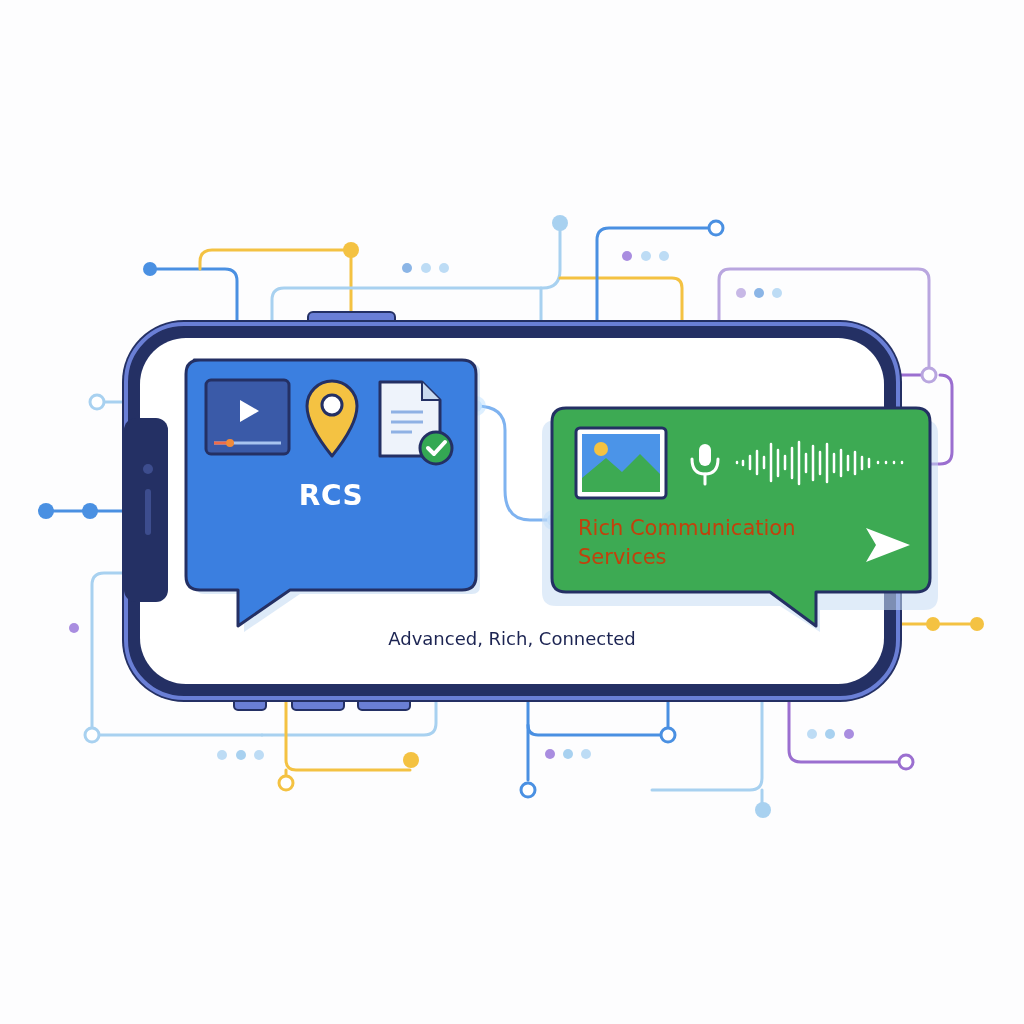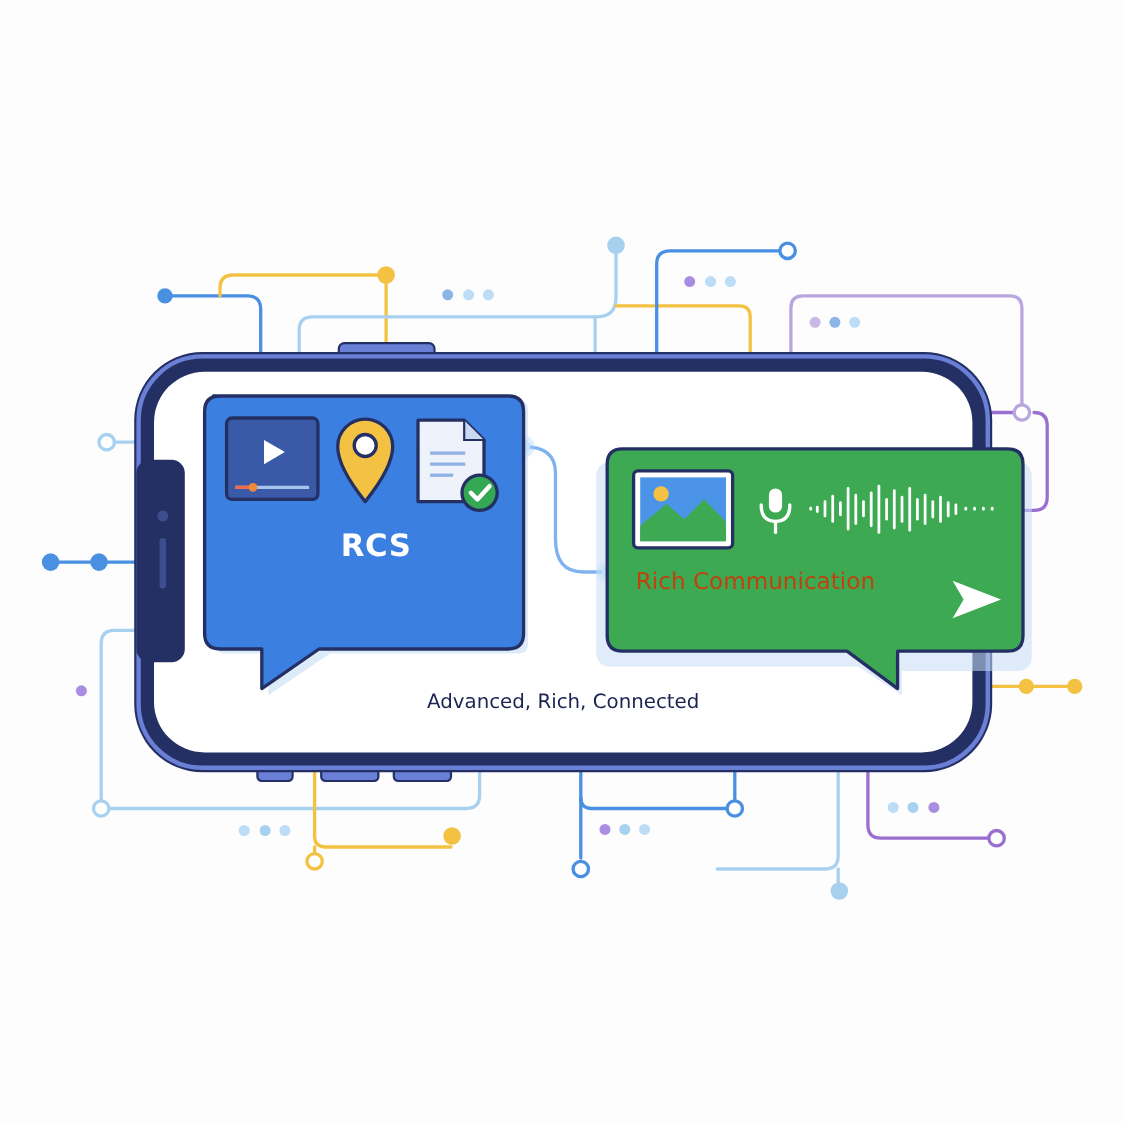--- a/index.html
+++ b/index.html
@@ -1,20 +1,20 @@
 <!DOCTYPE html>
 <html><head>
 <meta charset="utf-8">
 <style>
   html, body { margin:0; padding:0; }
   body { width:1024px; height:1024px; background:#fdfdfe; position:relative; overflow:hidden; font-family:"Liberation Sans", sans-serif; }
   svg.circuit { position:absolute; left:0; top:0; width:1024px; height:1024px; }
   .abs { position:absolute; }
   .bubble-text { color:#ffffff; font-family:"DejaVu Sans", sans-serif; }
-  .title-rcs { left:186px; top:478px; width:290px; text-align:center; font-size:28px; font-weight:bold; letter-spacing:0.5px; line-height:36px;margin-left:11px; }
+  .title-rcs { left:186px; top:478px; width:290px; text-align:center; font-size:28px; font-weight:bold; letter-spacing:0.5px; line-height:36px; }
   .title-rcs .line { display:block; }
   .green-text { left:578px; top:514px; font-size:21px; line-height:29px; color:#c2410c; }
   .tagline { left:300px; top:628px; width:424px; text-align:center; font-size:18px; color:#1c2452; font-family:"DejaVu Sans", sans-serif; }
 </style>
 </head>
 <body>
 
 <svg class="circuit" viewBox="0 0 1024 1024" xmlns="http://www.w3.org/2000/svg">
 
   <g fill="none" stroke-width="3" stroke-linecap="round">
@@ -199,15 +199,16 @@
     </g>
   </g>
 </svg>
 
 <div class="abs bubble-text title-rcs">
   <span class="line">RCS</span>
 </div>
 
 <div class="abs bubble-text green-text">
   <div>Rich Communication</div>
+  <div>Services</div>
 </div>
 
 <div class="abs tagline">Advanced, Rich, Connected</div>
 
 </body></html>

